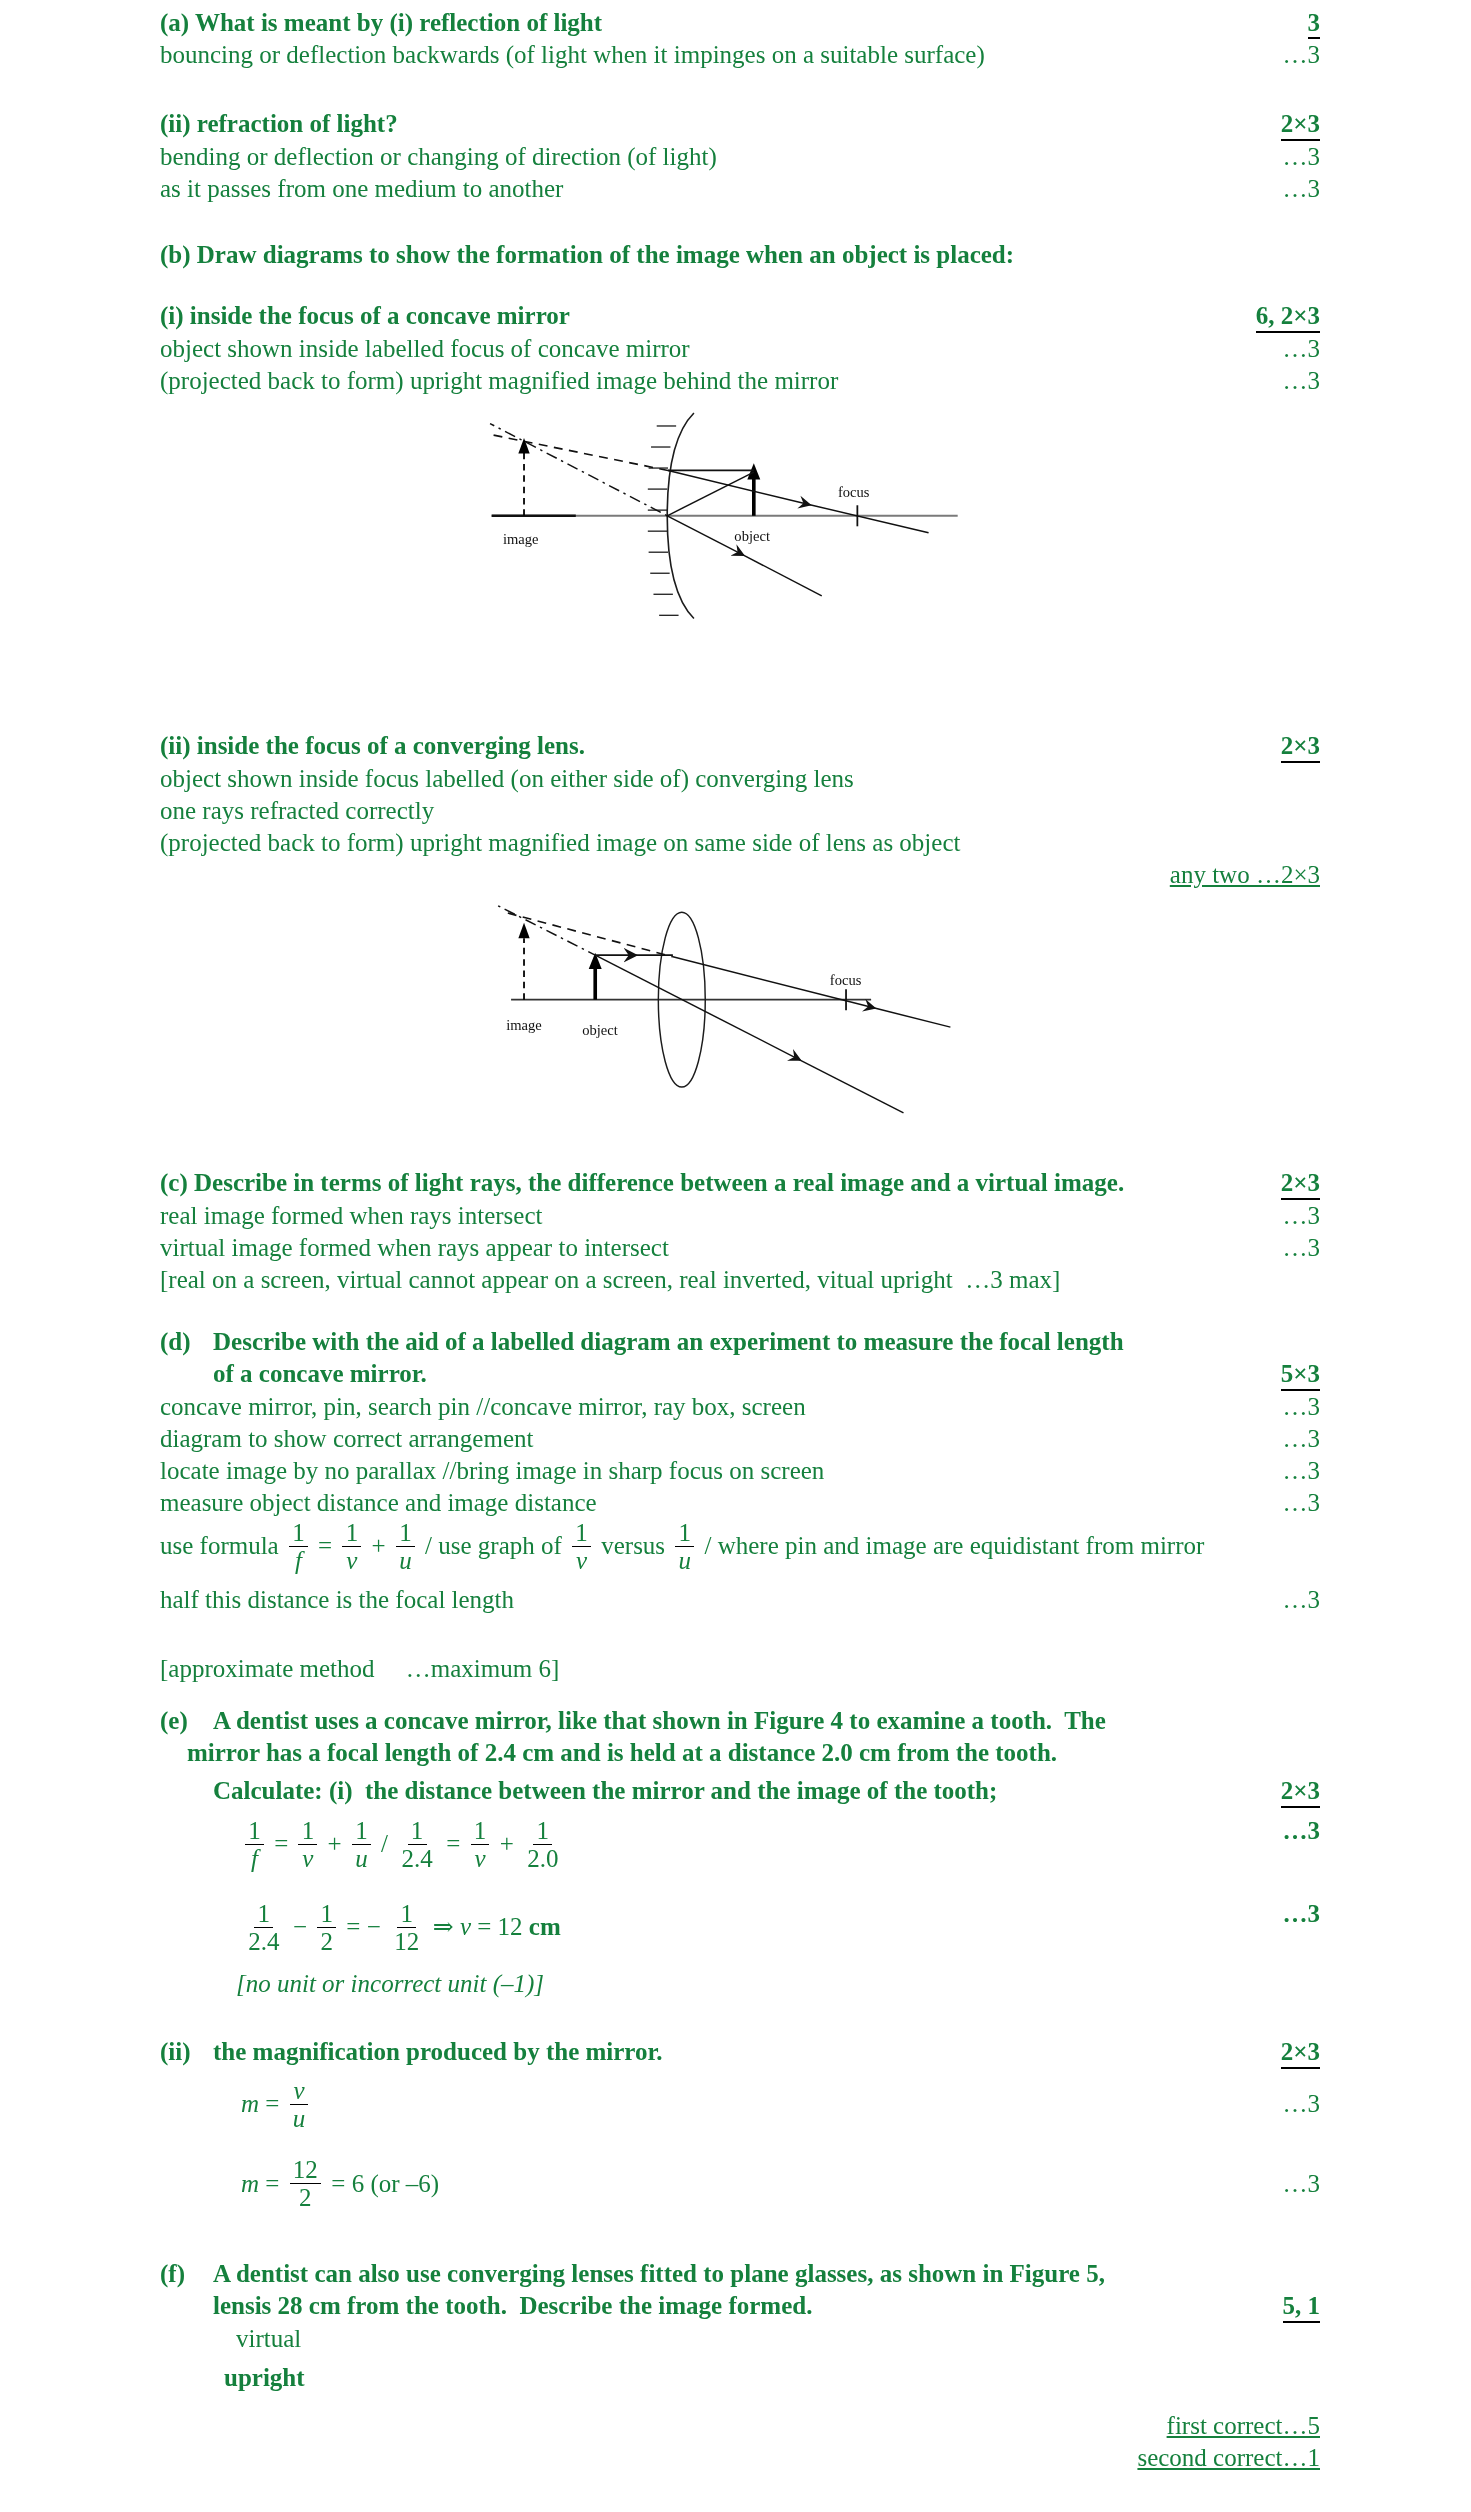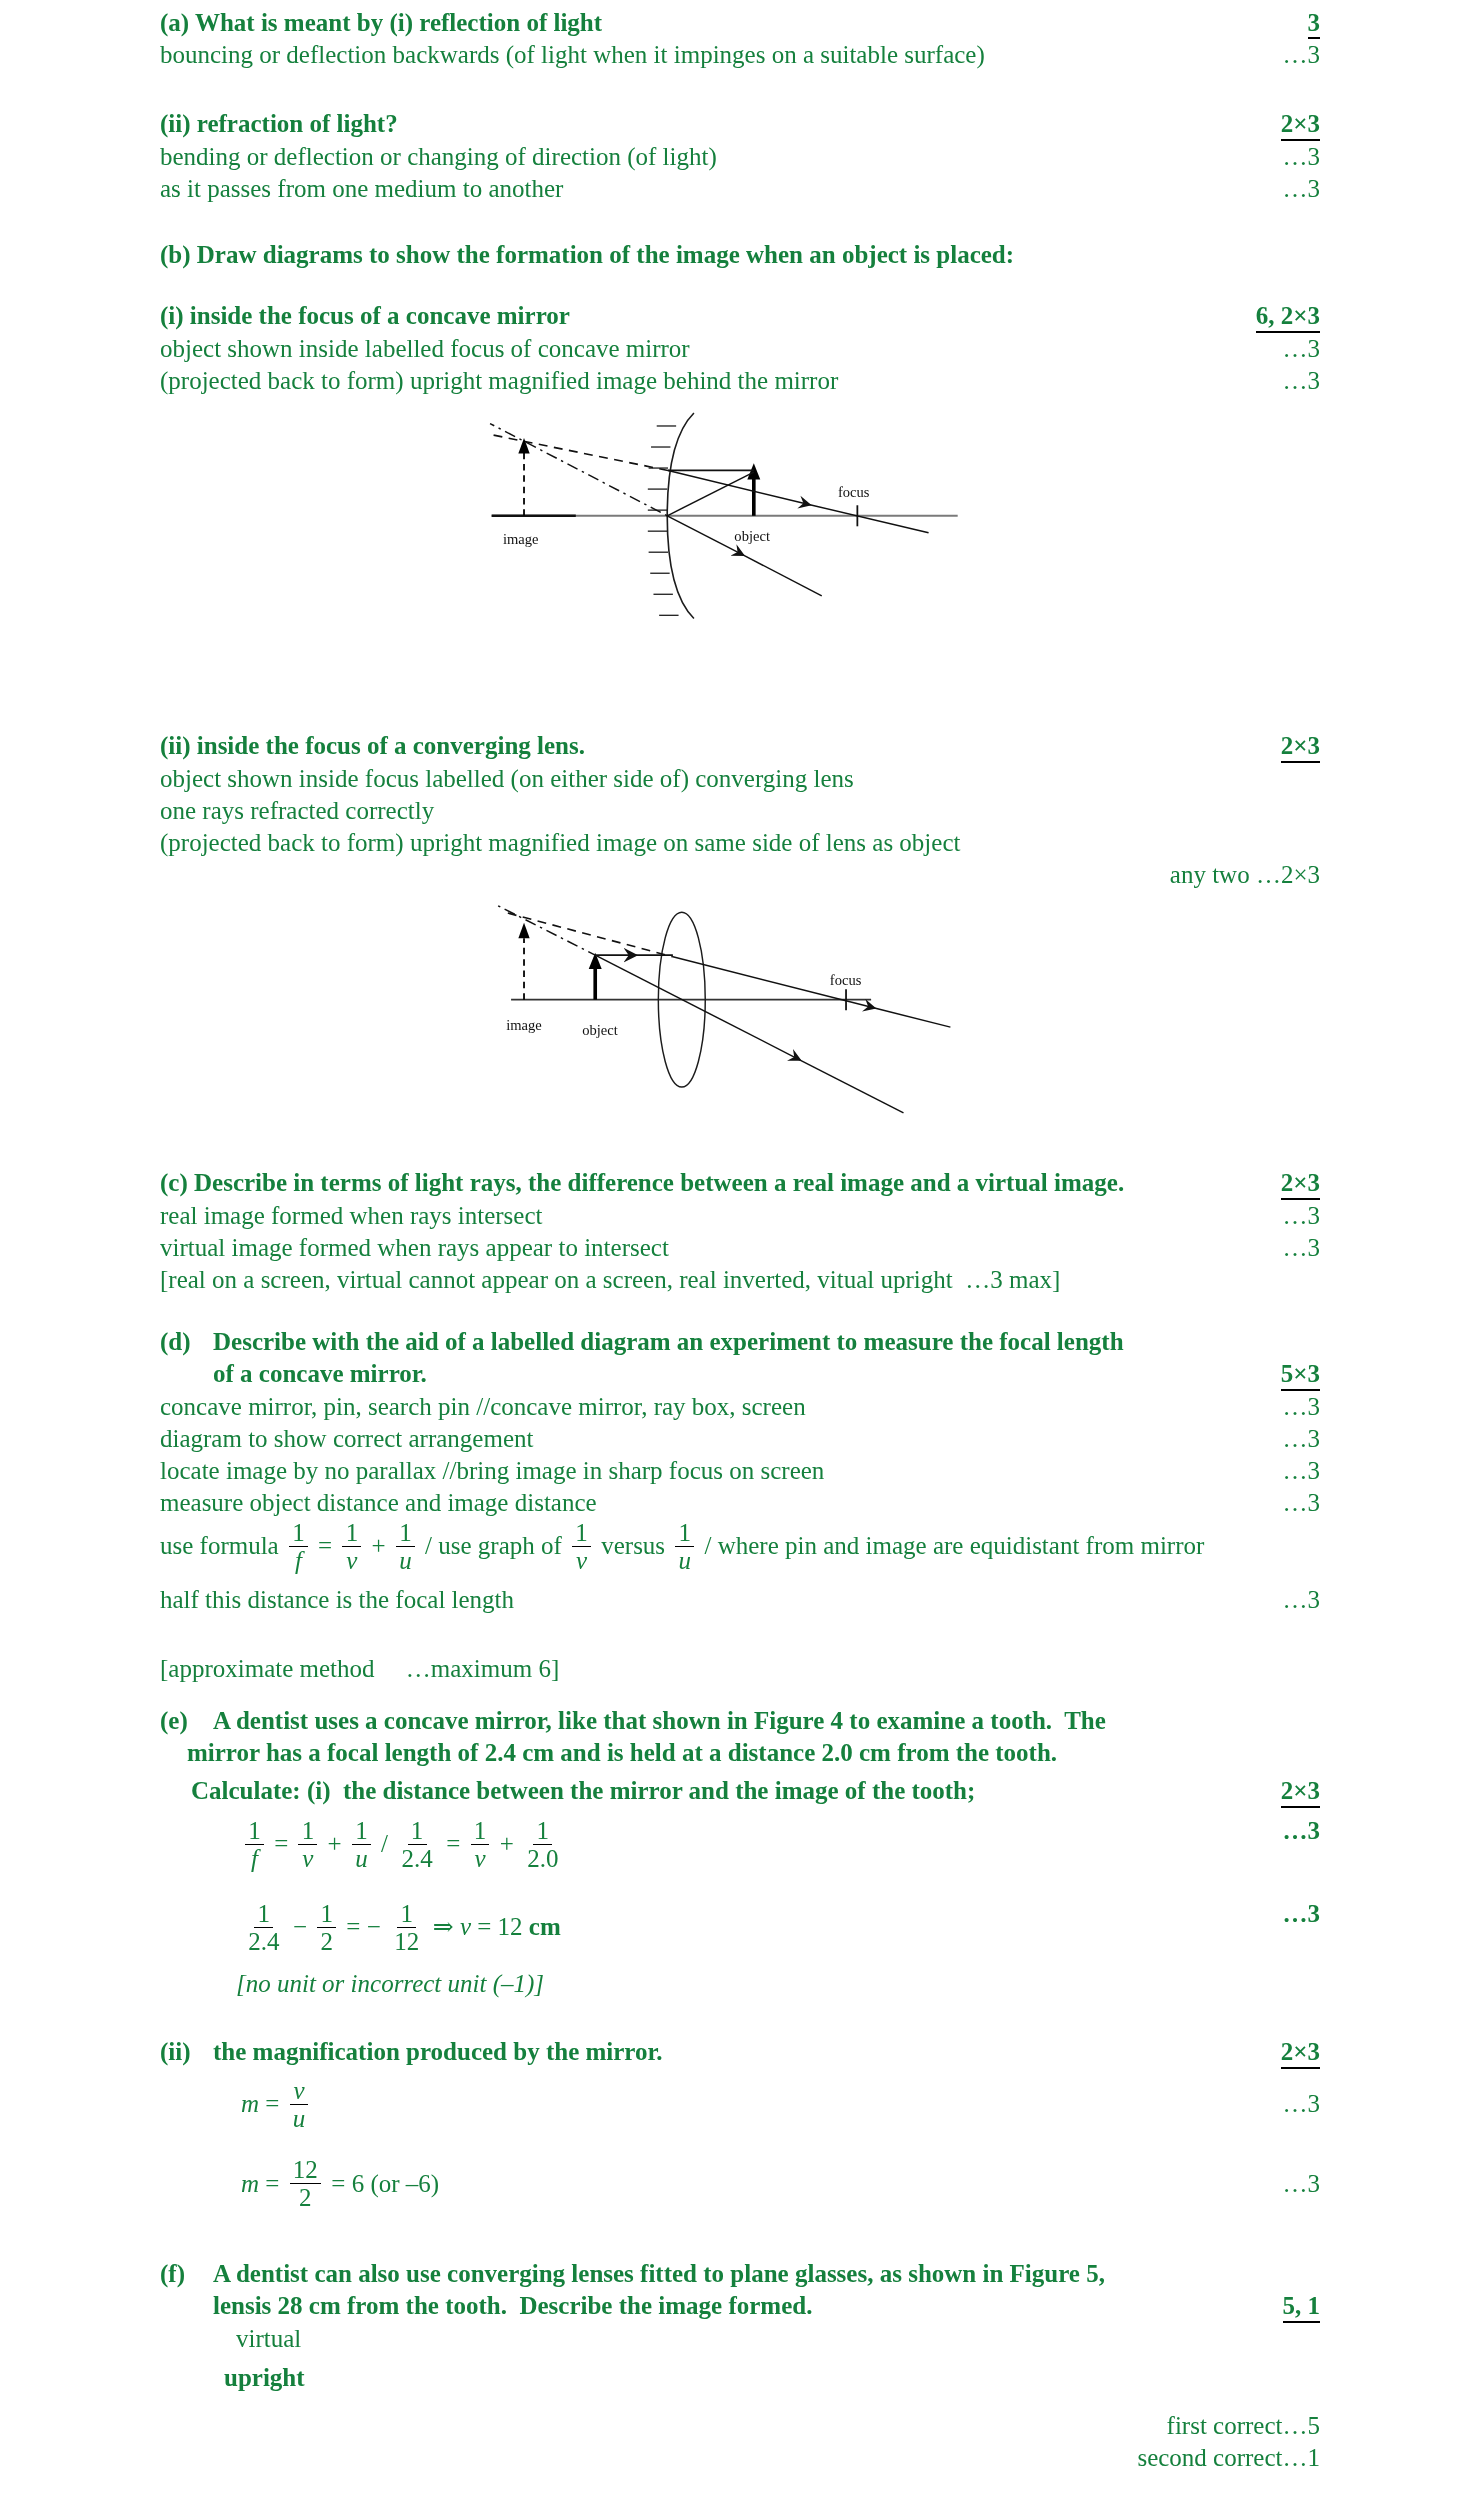--- a/index.html
+++ b/index.html
@@ -9,21 +9,21 @@
     font-size:25px;color:#15803d;overflow:hidden;margin:0 auto;padding-left:16px;
   }
   .content{padding:6.5px 167px 0 144px;}
   .row{display:flex;align-items:baseline;line-height:32px;white-space:pre;}
   .row.bold{font-weight:bold;}
   .lbl{display:inline-block;width:53px;flex:none;}
   .body{white-space:pre;}
   .mark{margin-left:auto;flex:none;white-space:pre;}
   .mark.score{font-weight:bold;line-height:1.05;border-bottom:2.8px solid #000;padding-bottom:1.6px;}
   .mark.dotsb{font-weight:bold;}
-  .mark.plain{font-weight:normal;}
+  .mark.plain{font-weight:normal;text-decoration:underline;}
   .eqrow{display:flex;}
   .eqrow .body{display:flex;align-items:center;white-space:pre;}
   .frac{display:inline-flex;flex-direction:column;align-items:center;text-align:center;
         margin:0 4px;line-height:1.08;}
   .frac .num{padding:0 3.2px;border-bottom:1.9px solid #000;}
   .frac .den{padding:0 3.2px;}
   .it{font-style:italic;}
   .bd{font-weight:bold;}
   .gap{width:100%;}
   .diagram-row{line-height:0;}
@@ -150,21 +150,21 @@
       <div class="row"><span class="body">locate image by no parallax //bring image in sharp focus on screen</span><span class="mark dots">…3</span></div>
       <div class="row"><span class="body">measure object distance and image distance</span><span class="mark dots">…3</span></div>
       <div class="row eqrow" style="height: 65px;"><span class="body"><span>use formula </span><span class="frac"><span class="num">1</span><span class="den it">f</span></span><span> = </span><span class="frac"><span class="num">1</span><span class="den it">v</span></span><span> + </span><span class="frac"><span class="num">1</span><span class="den it">u</span></span><span> / use graph of </span><span class="frac"><span class="num">1</span><span class="den it">v</span></span><span> versus </span><span class="frac"><span class="num">1</span><span class="den it">u</span></span><span> / where pin and image are equidistant from mirror</span></span></div>
       <div class="row"><span class="body">half this distance is the focal length</span><span class="mark dots">…3</span></div>
       <div class="gap" style="height: 37px;"></div>
       <div class="row"><span class="body">[approximate method &nbsp;&nbsp;&nbsp;&nbsp;…maximum 6]</span></div>
       <div class="gap" style="height: 20px;"></div>
       <div class="row bold"><span class="lbl">(e)</span><span class="body">A dentist uses a concave mirror, like that shown in Figure 4 to examine a tooth.&nbsp; The</span></div>
       <div class="row bold" style="margin-left: 27px;"><span class="body">mirror has a focal length of 2.4 cm and is held at a distance 2.0 cm from the tooth.</span></div>
       <div class="gap" style="height: 6.5px;"></div>
-      <div class="row bold" style="margin-left: 31px;"><span class="body">Calculate: (i)&nbsp; the distance between the mirror and the image of the tooth;</span><span class="mark score">2×3</span></div>
+      <div class="row bold" style="margin-left: 53px;"><span class="body">Calculate: (i)&nbsp; the distance between the mirror and the image of the tooth;</span><span class="mark score">2×3</span></div>
       <div class="gap" style="height: 6.5px;"></div>
       <div class="row eqrow" style="margin-left: 81px; height: 70px;"><span class="body"><span class="frac"><span class="num">1</span><span class="den it">f</span></span><span> = </span><span class="frac"><span class="num">1</span><span class="den it">v</span></span><span> + </span><span class="frac"><span class="num">1</span><span class="den it">u</span></span><span> / </span><span class="frac"><span class="num">1</span><span class="den">2.4</span></span><span> = </span><span class="frac"><span class="num">1</span><span class="den it">v</span></span><span> + </span><span class="frac"><span class="num">1</span><span class="den">2.0</span></span></span><span class="mark dotsb">…3</span></div>
       <div class="gap" style="height: 13px;"></div>
       <div class="row eqrow" style="margin-left: 81px; height: 70px;"><span class="body"><span class="frac"><span class="num">1</span><span class="den">2.4</span></span><span> − </span><span class="frac"><span class="num">1</span><span class="den">2</span></span><span> = − </span><span class="frac"><span class="num">1</span><span class="den">12</span></span><span> ⇒ </span><span class="it ">v</span><span> = 12 </span><span class="bd">cm</span></span><span class="mark dotsb">…3</span></div>
       <div class="row" style="margin-left: 76px; font-style: italic;"><span class="body">[no unit or incorrect unit (–1)]</span></div>
       <div class="gap" style="height: 36px;"></div>
       <div class="row bold"><span class="lbl">(ii)</span><span class="body">the magnification produced by the mirror.</span><span class="mark score">2×3</span></div>
       <div class="gap" style="height: 8px;"></div>
       <div class="row eqrow" style="margin-left: 81px; height: 70px;"><span class="body"><span class="it ">m</span><span> = </span><span class="frac"><span class="num it">v</span><span class="den it">u</span></span></span><span class="mark dots">…3</span></div>
       <div class="gap" style="height: 9.7px;"></div>

